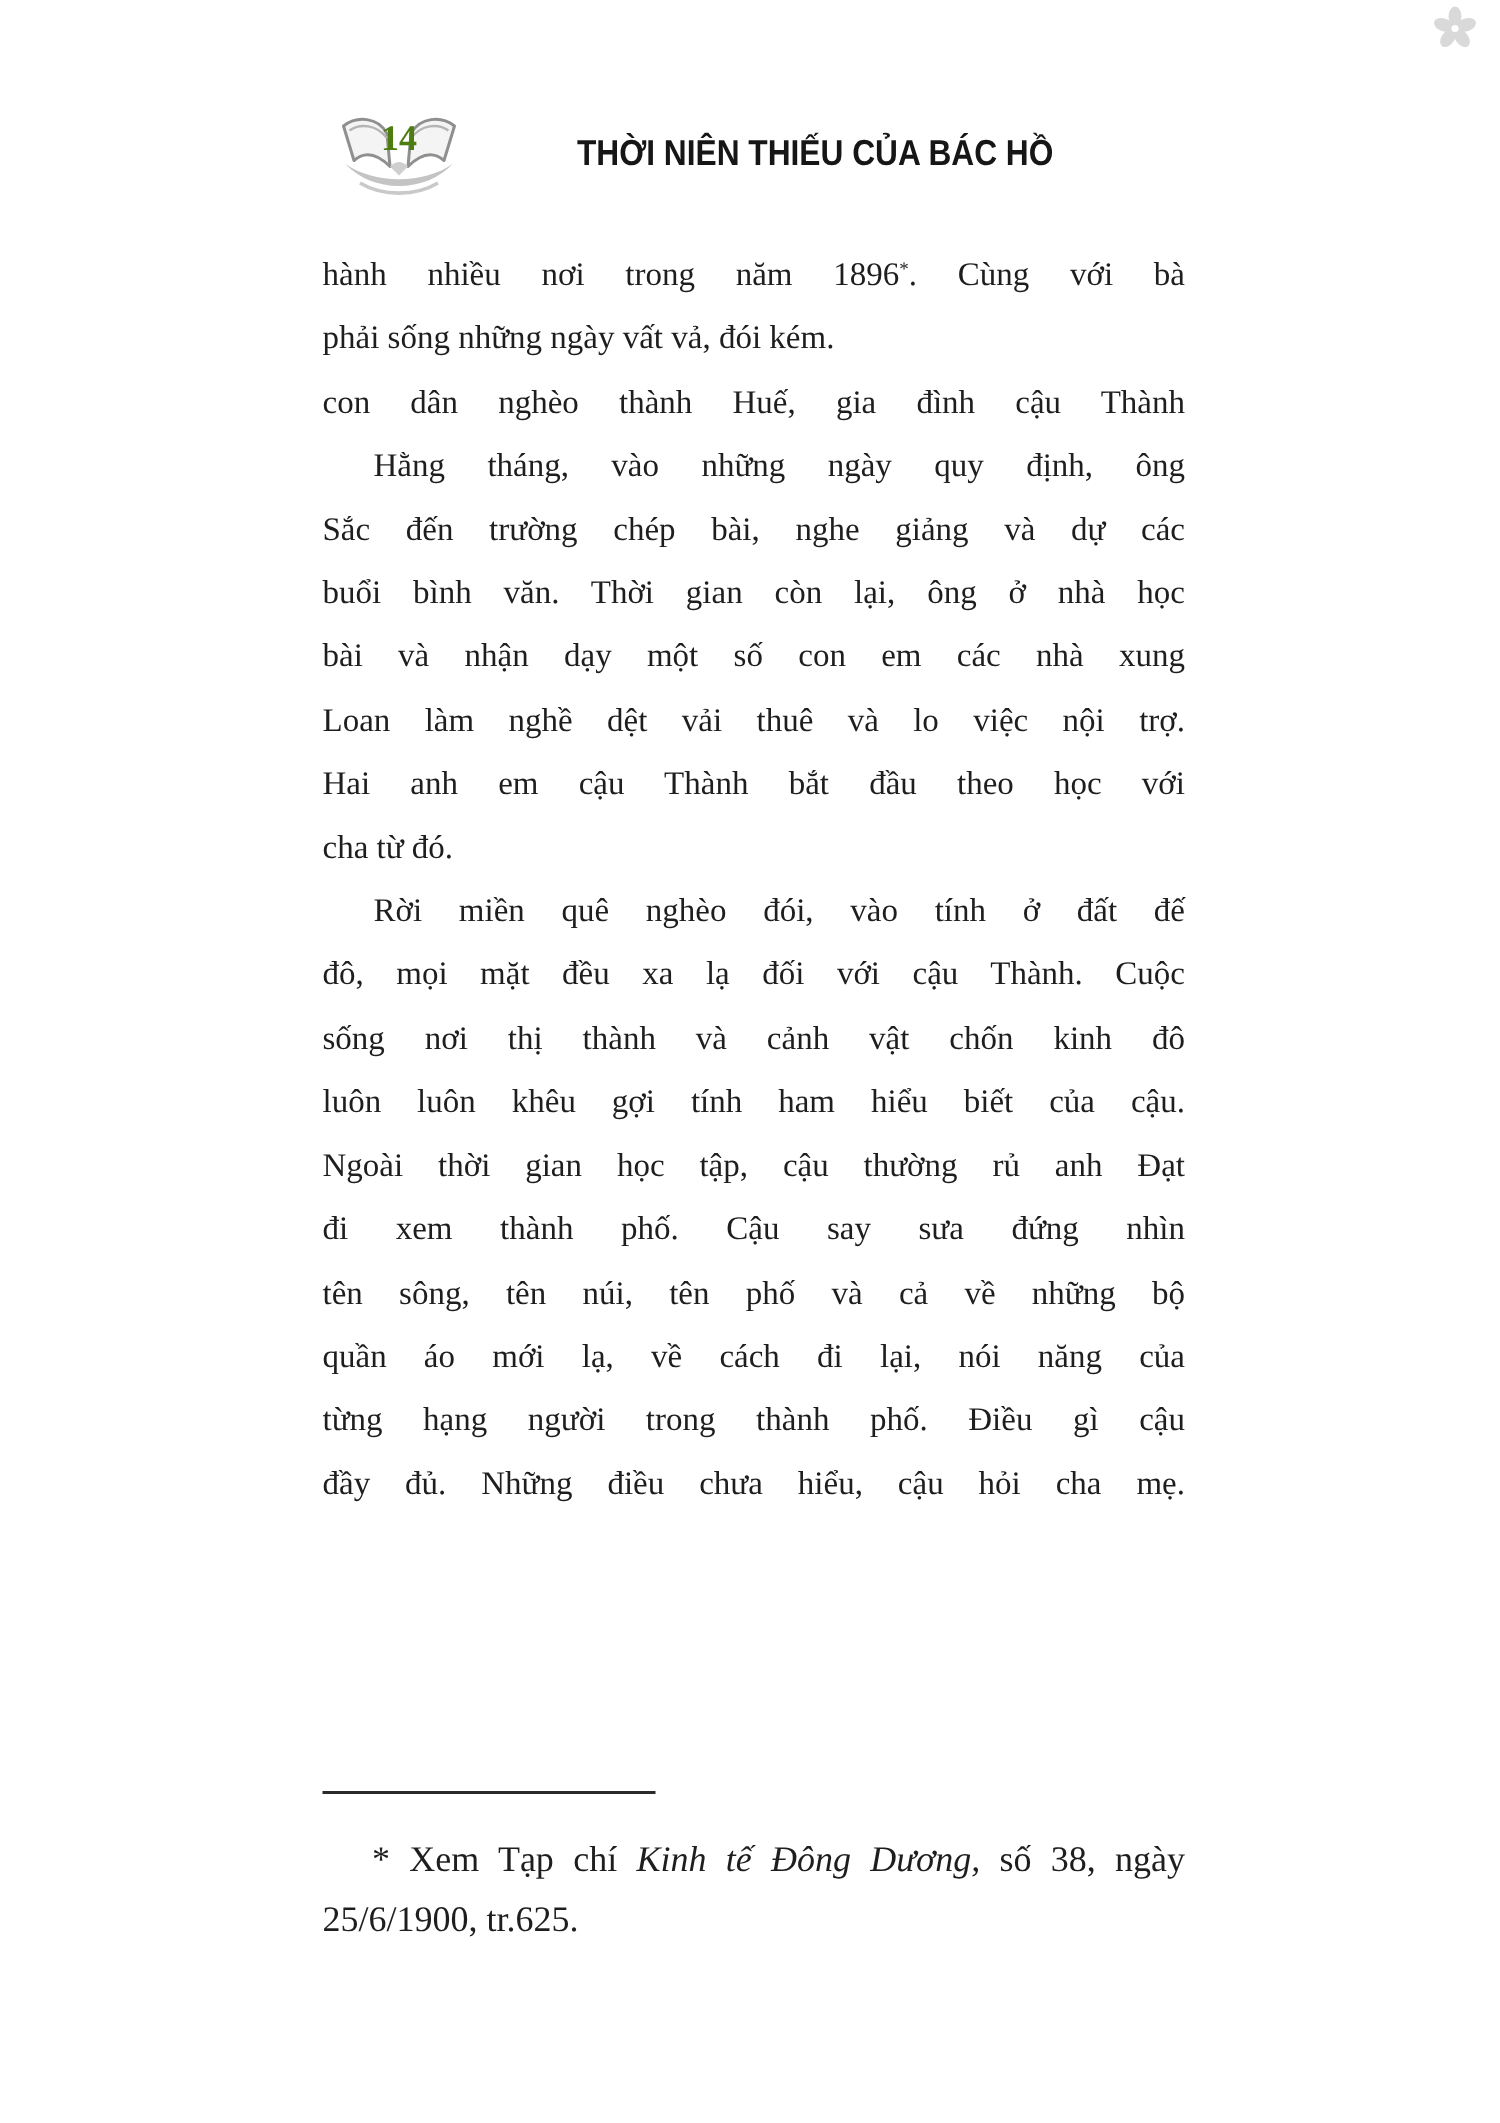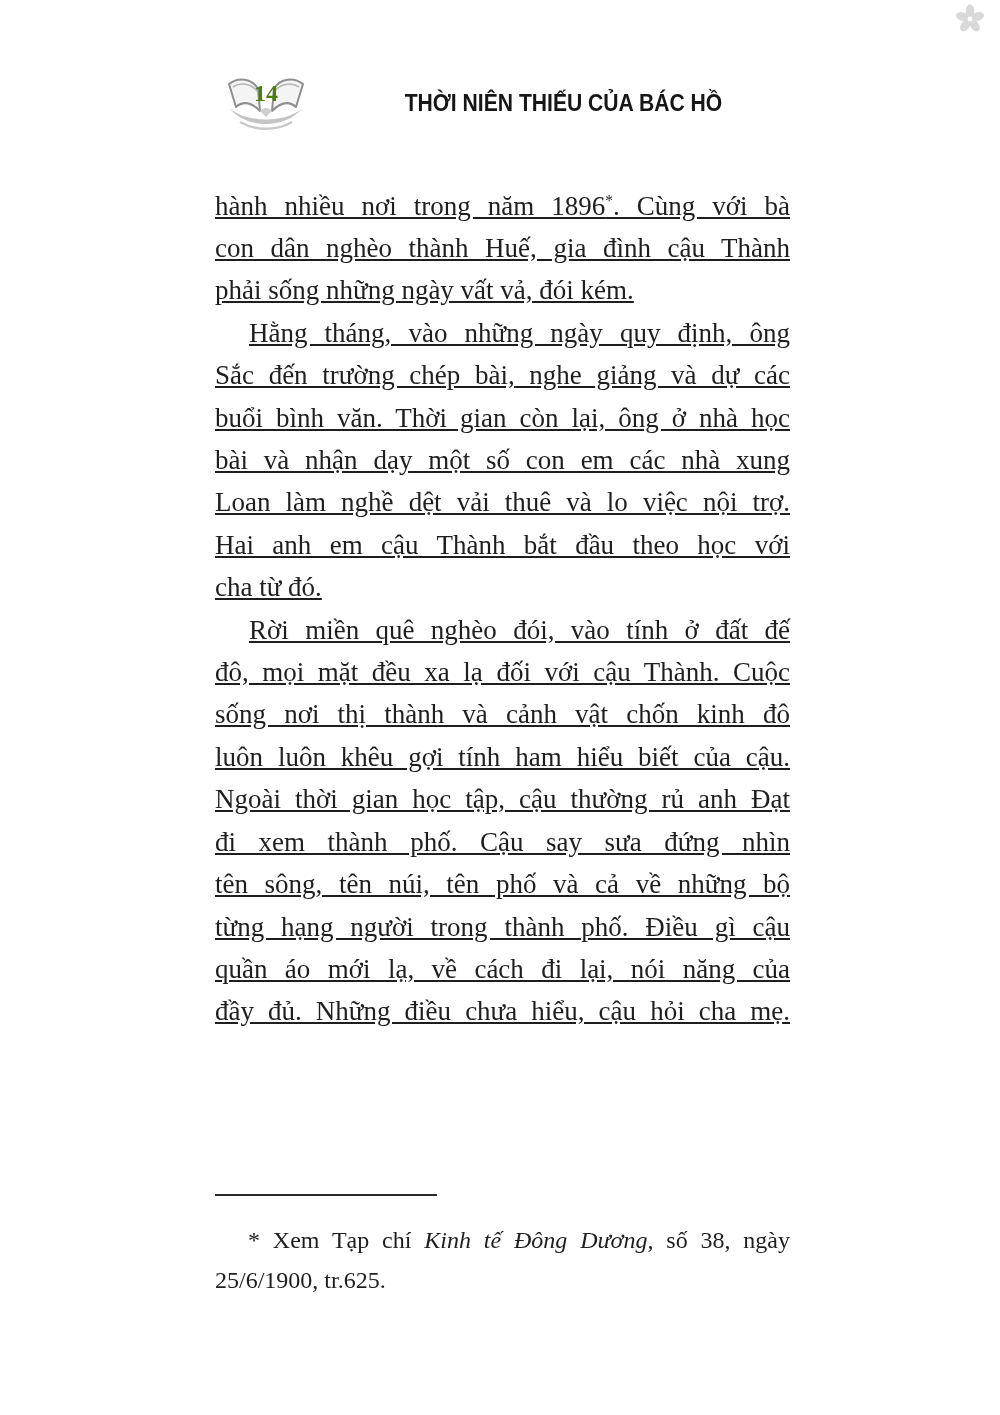--- a/index.html
+++ b/index.html
@@ -23,33 +23,33 @@
   
   .book-icon{position:absolute;left:227px;top:76px;width:78px;height:56px;}
   .page-number{
     position:absolute;left:227px;top:80px;width:78px;
     text-align:center;
     font-family:"Liberation Serif","DejaVu Serif",serif;
     font-weight:700;font-size:24px;line-height:26px;color:#4d7c0f;
   }
   .header-title-wrap{
     position:absolute;left:363px;top:88px;width:400px;height:30px;
-    display:flex;justify-content:center;align-items:center;
+    display:flex;justify-content:flex-start;align-items:center;
   }
   .header-title{
     font-family:"Liberation Sans","DejaVu Sans",sans-serif;
     font-weight:700;font-size:24px;line-height:28px;white-space:nowrap;
     letter-spacing:0;
     transform:scaleX(0.88);transform-origin:center;
     color:#161616;
   }
   
   .body-text{
-    position:absolute;left:215px;top:180px;width:575px;
-    font-size:27px;line-height:42.4px;text-decoration:underline;
+    position:absolute;left:215px;top:158px;width:575px;
+    font-size:22px;line-height:42.4px;
   }
   .tline{text-align:justify;text-align-last:left;}
   .tline.just{text-align-last:justify;}
   .tline.indent{text-indent:34px;}
   .sup{font-size:0.58em;vertical-align:0.55em;}
   .ital{font-style:italic;margin-top:40px;}
   
   .footnote-rule{
     position:absolute;left:215px;top:1194px;width:222px;height:0;
     border-top:2px solid #2a2a2a;
@@ -95,42 +95,42 @@
   </div>
   <div class="page-number">14</div>
 
   <div class="header-title-wrap">
     <div class="header-title">THỜI NIÊN THIẾU CỦA BÁC HỒ</div>
   </div>
 
   <div class="body-text">
       <div>
         <div class="tline just"><span>hành nhiều nơi trong năm 1896</span><span class="sup">*</span><span>. Cùng với bà</span></div>
+        <div class="tline"><span>phải sống những ngày vất vả, đói kém.</span></div>
         <div class="tline just"><span>con dân nghèo thành Huế, gia đình cậu Thành</span></div>
-        <div class="tline"><span>phải sống những ngày vất vả, đói kém.</span></div>
       </div>
       <div>
         <div class="tline just indent"><span>Hằng tháng, vào những ngày quy định, ông</span></div>
         <div class="tline just"><span>Sắc đến trường chép bài, nghe giảng và dự các</span></div>
         <div class="tline just"><span>buổi bình văn. Thời gian còn lại, ông ở nhà học</span></div>
         <div class="tline just"><span>bài và nhận dạy một số con em các nhà xung</span></div>
         <div class="tline just"><span>Loan làm nghề dệt vải thuê và lo việc nội trợ.</span></div>
         <div class="tline just"><span>Hai anh em cậu Thành bắt đầu theo học với</span></div>
         <div class="tline"><span>cha từ đó.</span></div>
       </div>
       <div>
         <div class="tline just indent"><span>Rời miền quê nghèo đói, vào tính ở đất đế</span></div>
         <div class="tline just"><span>đô, mọi mặt đều xa lạ đối với cậu Thành. Cuộc</span></div>
         <div class="tline just"><span>sống nơi thị thành và cảnh vật chốn kinh đô</span></div>
         <div class="tline just"><span>luôn luôn khêu gợi tính ham hiểu biết của cậu.</span></div>
         <div class="tline just"><span>Ngoài thời gian học tập, cậu thường rủ anh Đạt</span></div>
         <div class="tline just"><span>đi xem thành phố. Cậu say sưa đứng nhìn</span></div>
         <div class="tline just"><span>tên sông, tên núi, tên phố và cả về những bộ</span></div>
+        <div class="tline just"><span>quần áo mới lạ, về cách đi lại, nói năng của</span></div>
         <div class="tline just"><span>từng hạng người trong thành phố. Điều gì cậu</span></div>
-        <div class="tline just"><span>quần áo mới lạ, về cách đi lại, nói năng của</span></div>
         <div class="tline just"><span>đầy đủ. Những điều chưa hiểu, cậu hỏi cha mẹ.</span></div>
       </div>
     </div>
 
   <div class="footnote-rule"></div>
   <div class="footnote-text">
       <div class="tline just indent"><span>* Xem Tạp chí </span><span class="ital">Kinh tế Đông Dương,</span><span> số 38, ngày</span></div>
       <div class="tline"><span>25/6/1900, tr.625.</span></div>
     </div>
 

